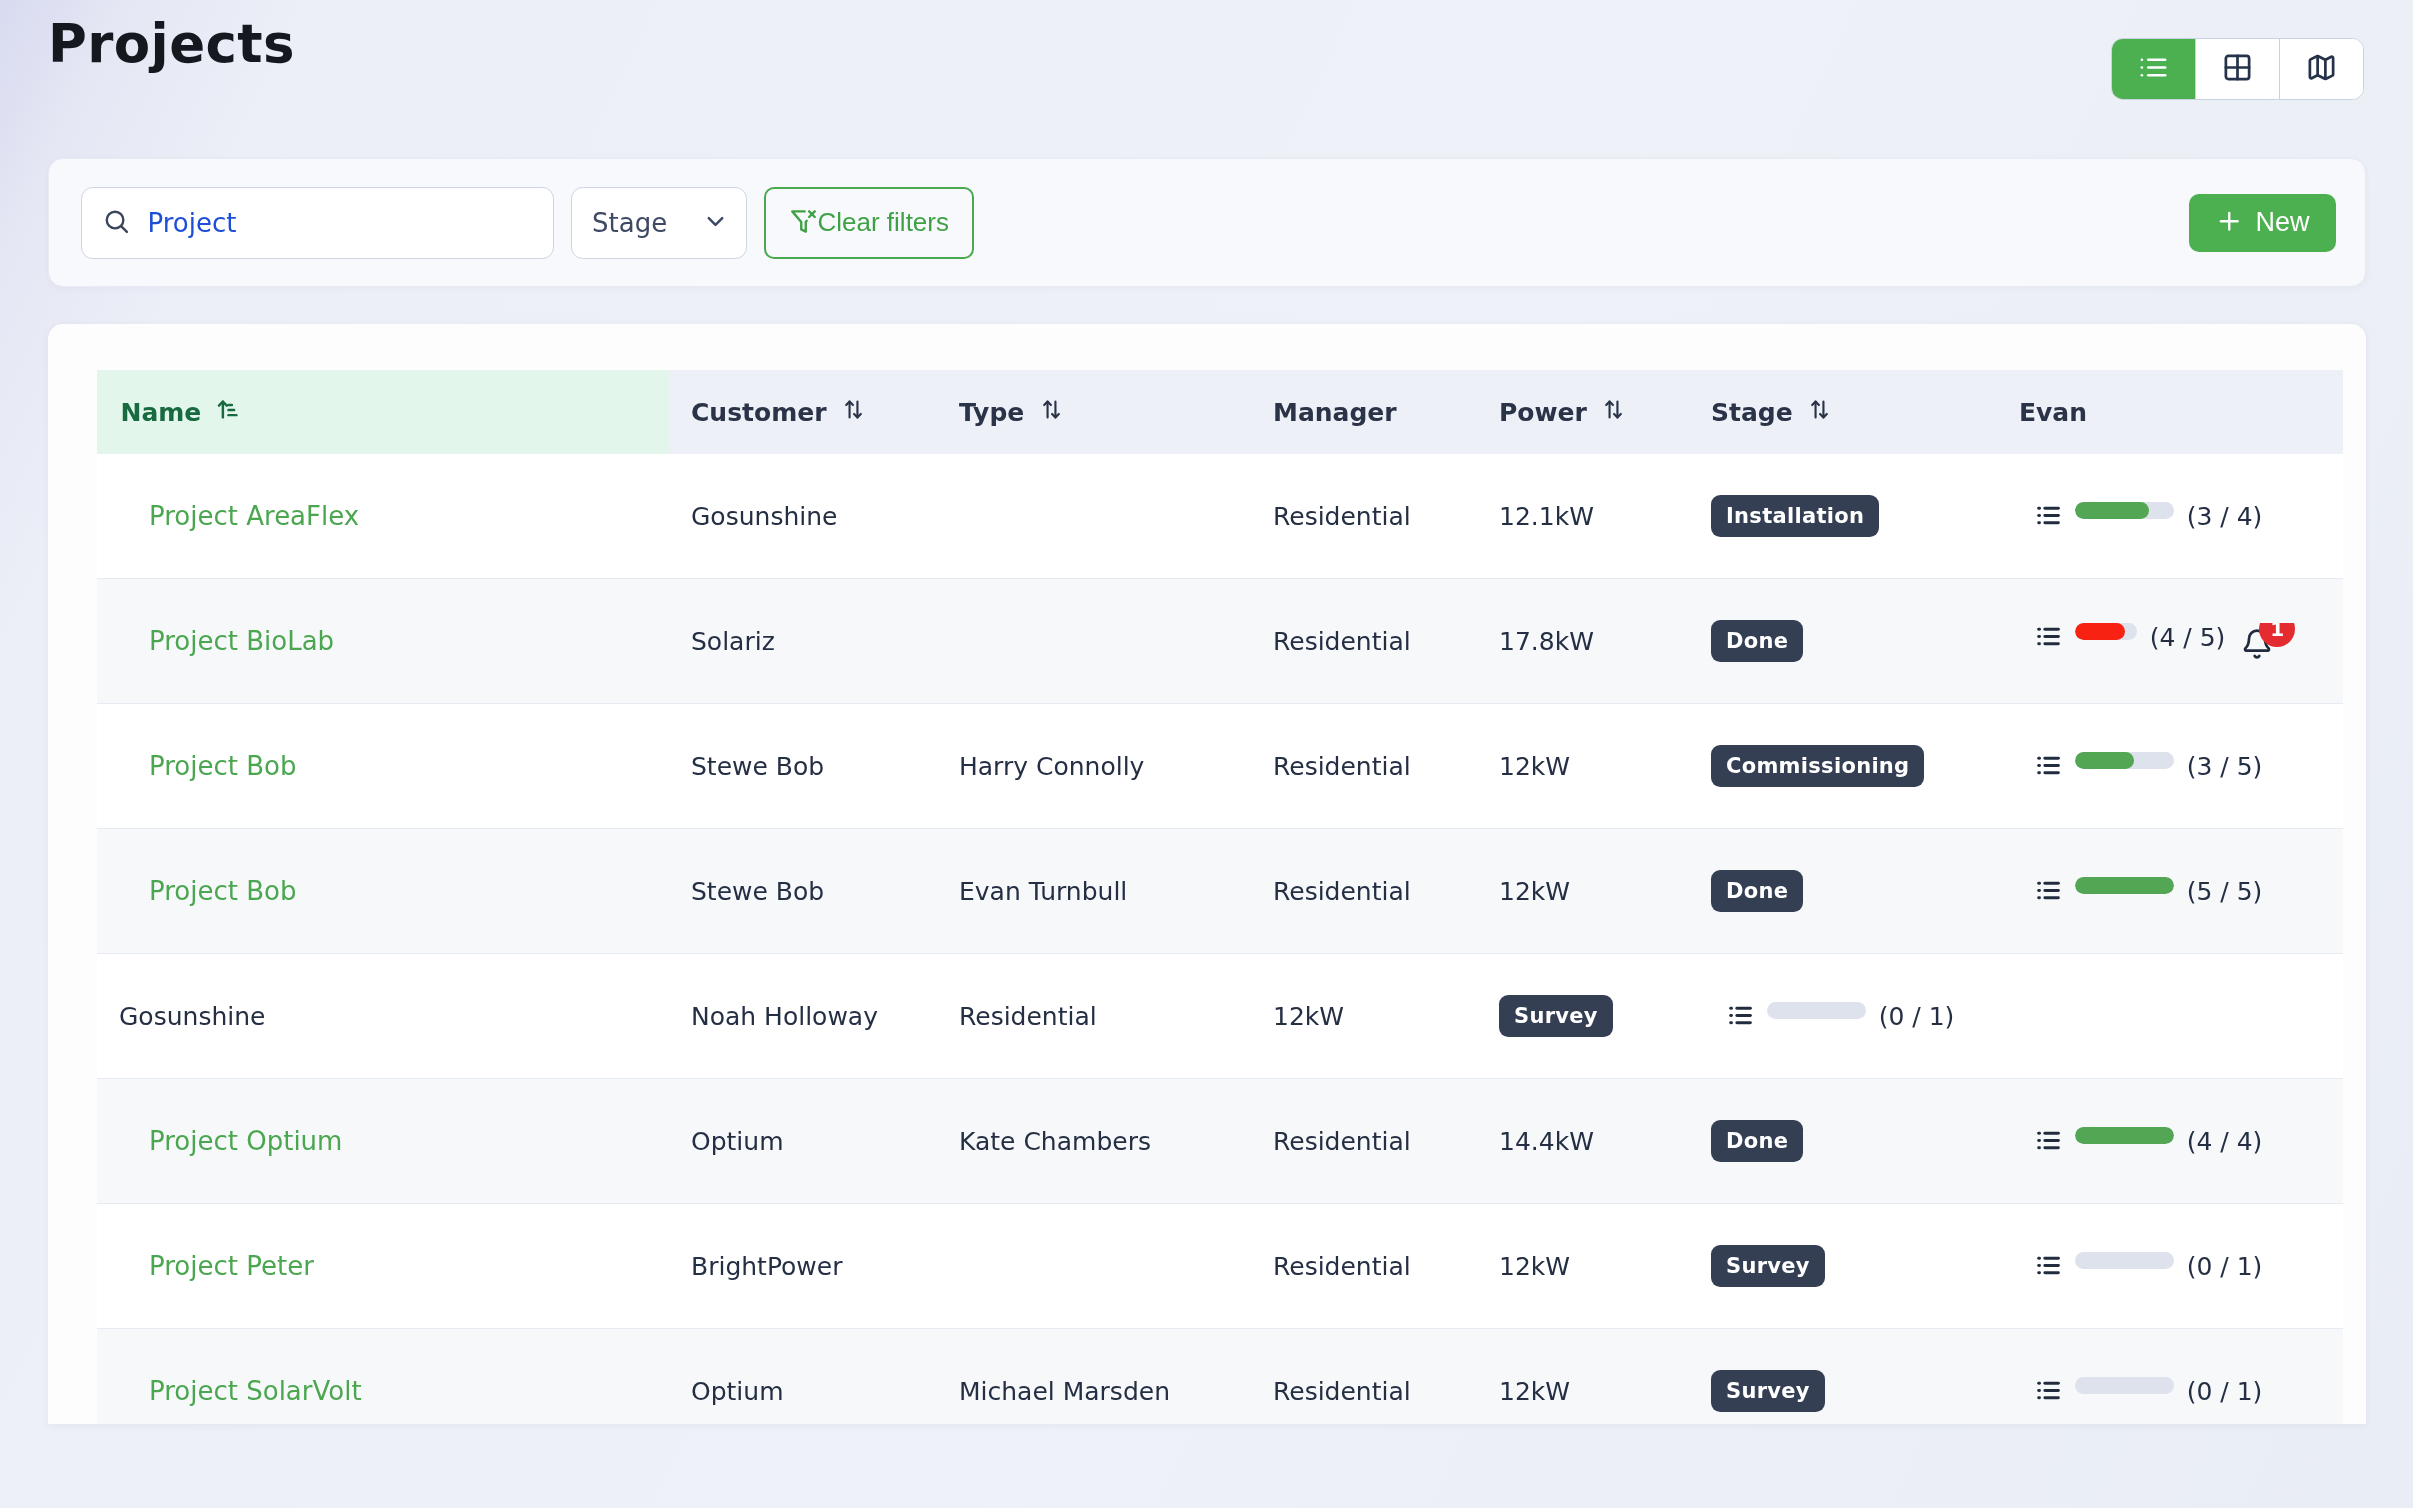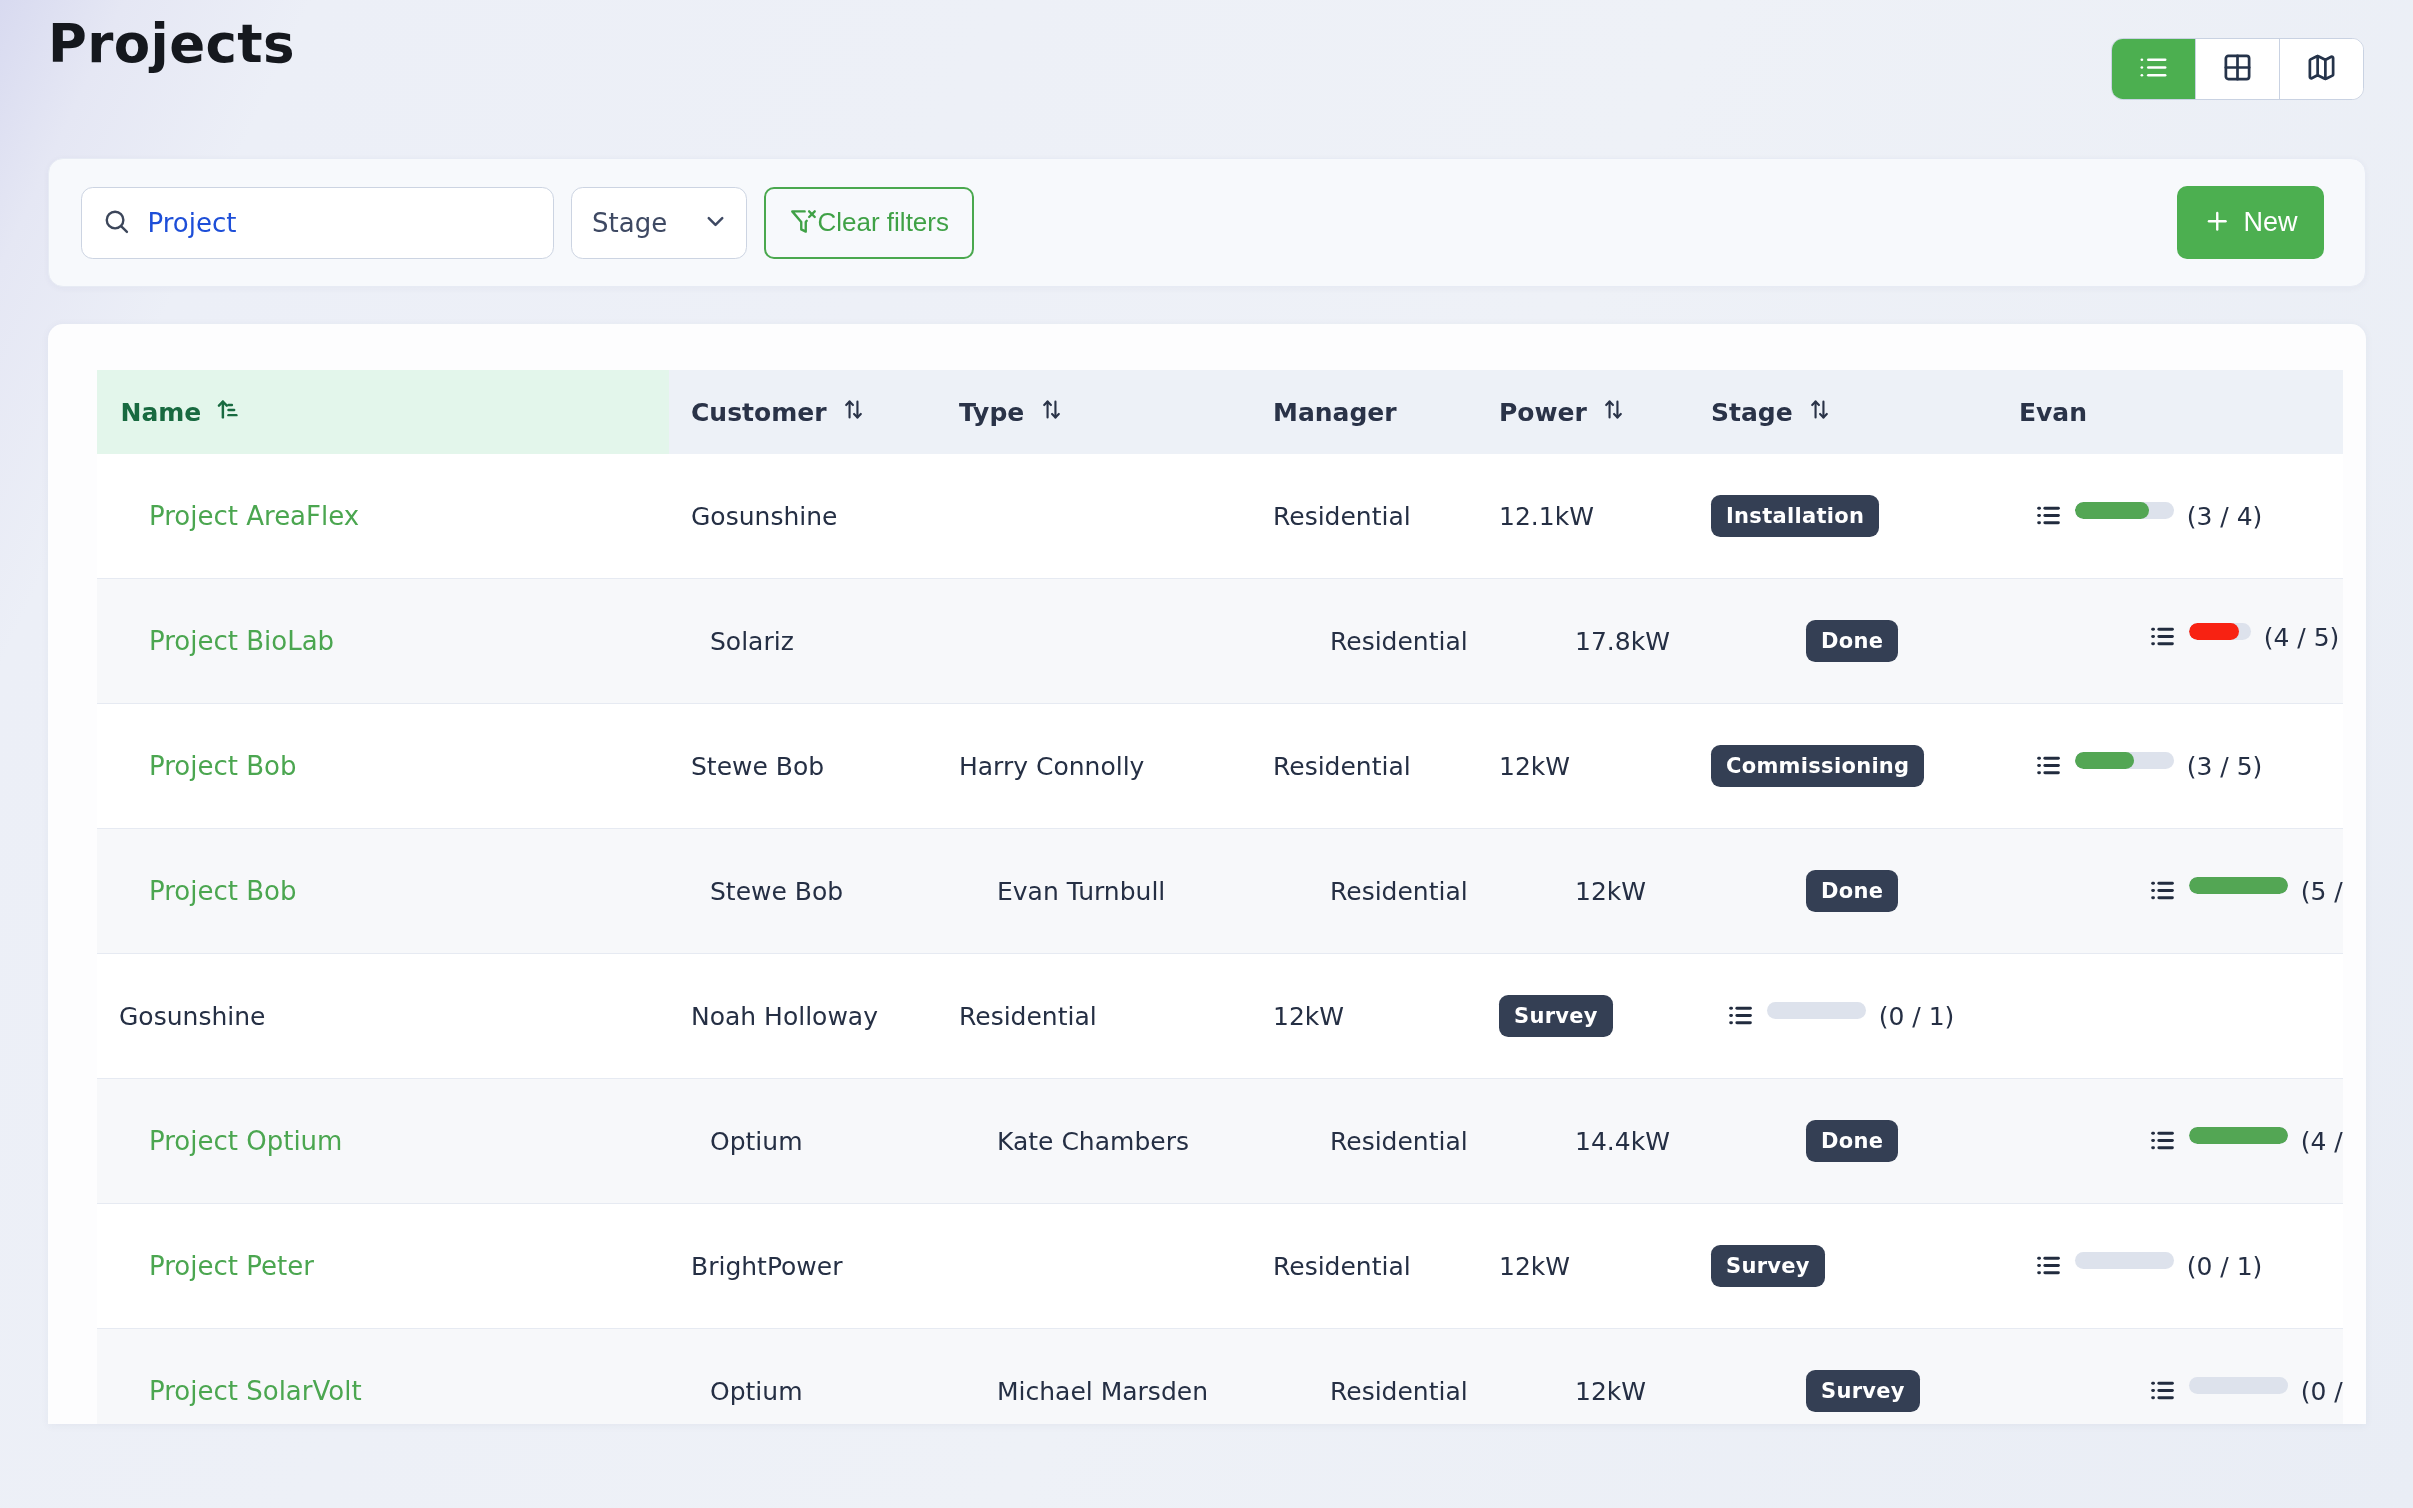--- a/index.html
+++ b/index.html
@@ -24,35 +24,35 @@
   .filter-card{position:absolute;left:48px;top:158px;width:2318px;height:129px;background:#f7f9fc;border:0.8px solid #e7ebf4;border-radius:15px;box-sizing:border-box;display:flex;align-items:center;padding-left:32px;box-shadow:0 1.7px 6.7px rgba(40,50,90,.04);}
   .search-box{width:473px;height:72px;background:#fff;border:1.7px solid #ccd4e2;border-radius:11.7px;box-sizing:border-box;display:flex;align-items:center;padding:0 20px;gap:15px;}
   .search-box svg{width:28.5px;height:28.5px;stroke:#3c465a;fill:none;stroke-width:2;stroke-linecap:round;}
   .search-box input{border:none;outline:none;font-family:inherit;font-size:26px;color:#1d4ed8;width:100%;background:transparent;}
   .stage-select{margin-left:17px;width:176px;height:72px;background:#fff;border:1.7px solid #ccd4e2;border-radius:11.7px;box-sizing:border-box;display:flex;align-items:center;justify-content:space-between;padding:0 17px 0 20px;cursor:pointer;}
   .stage-select .lbl{font-size:26px;color:#3e4963;}
   .stage-select svg{width:27px;height:27px;stroke:#3e4963;fill:none;stroke-width:2.2;stroke-linecap:round;stroke-linejoin:round;}
   .clear-btn{margin-left:17px;height:72px;border:2.1px solid #4aa84e;border-radius:10px;box-sizing:border-box;display:flex;align-items:center;gap:1px;padding:0 23.5px;background:transparent;cursor:pointer;}
   .clear-btn svg{width:27px;height:27px;stroke:#3fa146;fill:none;stroke-width:2.1;stroke-linecap:round;stroke-linejoin:round;}
   .clear-btn .lbl{font-size:26px;color:#3fa146;font-weight:500;}
-  .new-btn{margin-left:auto;margin-right:41px;height:73px;min-width:147px;background:#4caf50;border:none;border-radius:10px;display:flex;align-items:center;justify-content:center;gap:11.7px;padding:0 25px;cursor:pointer;box-sizing:border-box;}
+  .new-btn{margin-left:auto;margin-right:29px;height:58px;min-width:147px;background:#4caf50;border:none;border-radius:10px;display:flex;align-items:center;justify-content:center;gap:11.7px;padding:0 25px;cursor:pointer;box-sizing:border-box;}
   .new-btn svg{width:28.5px;height:28.5px;stroke:#ffffff;fill:none;stroke-width:2;stroke-linecap:round;}
   .new-btn .lbl{font-size:27px;color:#ffffff;font-weight:500;}
 
   
   .table-card{position:absolute;left:48px;top:324px;width:2318px;height:1100px;background:#fdfdfe;border-radius:15px 15px 0 0;box-sizing:border-box;padding:46px 23.5px 0 49px;overflow:hidden;box-shadow:0 1.7px 8.4px rgba(40,50,90,.05);}
   .tr{display:grid;grid-template-columns:572px 268px 314px 226px 212px 308px 1fr;align-items:center;}
   .thead{height:84px;}
   .th{height:84px;display:flex;align-items:center;gap:13.4px;padding-left:22px;background:#edf1f7;font-size:25px;font-weight:700;color:#2a3348;box-sizing:border-box;cursor:pointer;}
   .th.name-th{background:#e3f6eb;color:#186a40;padding-left:23.5px;}
   .th.plain{cursor:default;}
   .th svg{width:27px;height:27px;fill:none;stroke:#2a3348;stroke-width:1.9;stroke-linecap:round;stroke-linejoin:round;flex:none;}
   .th.name-th svg{stroke:#186a40;stroke-width:2.2;}
   .row{height:124px;border-bottom:1.7px solid #e6eaf2;background:#fff;cursor:pointer;}
-  .row.even{background:#f7f8fa;gap:19px;}
+  .row.even{background:#f7f8fa;}
   .td{font-size:25px;color:#252f44;padding-left:22px;box-sizing:border-box;white-space:nowrap;overflow:hidden;}
   .td.name-td{padding-left:52px;}
   .name-link{color:#4ba650;font-weight:500;font-size:26px;text-decoration:none;}
   .badge{display:inline-block;background:#343f54;color:#fff;font-size:21px;font-weight:700;letter-spacing:0.3px;padding:9.2px 15px;border-radius:9.2px;}
   .tasks-td{display:flex;align-items:flex-start;gap:12.6px;padding-left:37px;}
   .tasks-td .list-icon{width:28.5px;height:27px;flex:none;display:flex;}
   .tasks-td .list-icon svg{width:28.5px;height:27px;stroke:#222c3f;fill:#222c3f;stroke-width:2.6;stroke-linecap:round;}
   .progress{width:99px;height:17px;border-radius:8.4px;background:#dde2ec;overflow:hidden;flex:none;}
   .has-bell .progress{width:62px;}
   .progress-fill{display:block;height:100%;border-radius:8.4px;}

